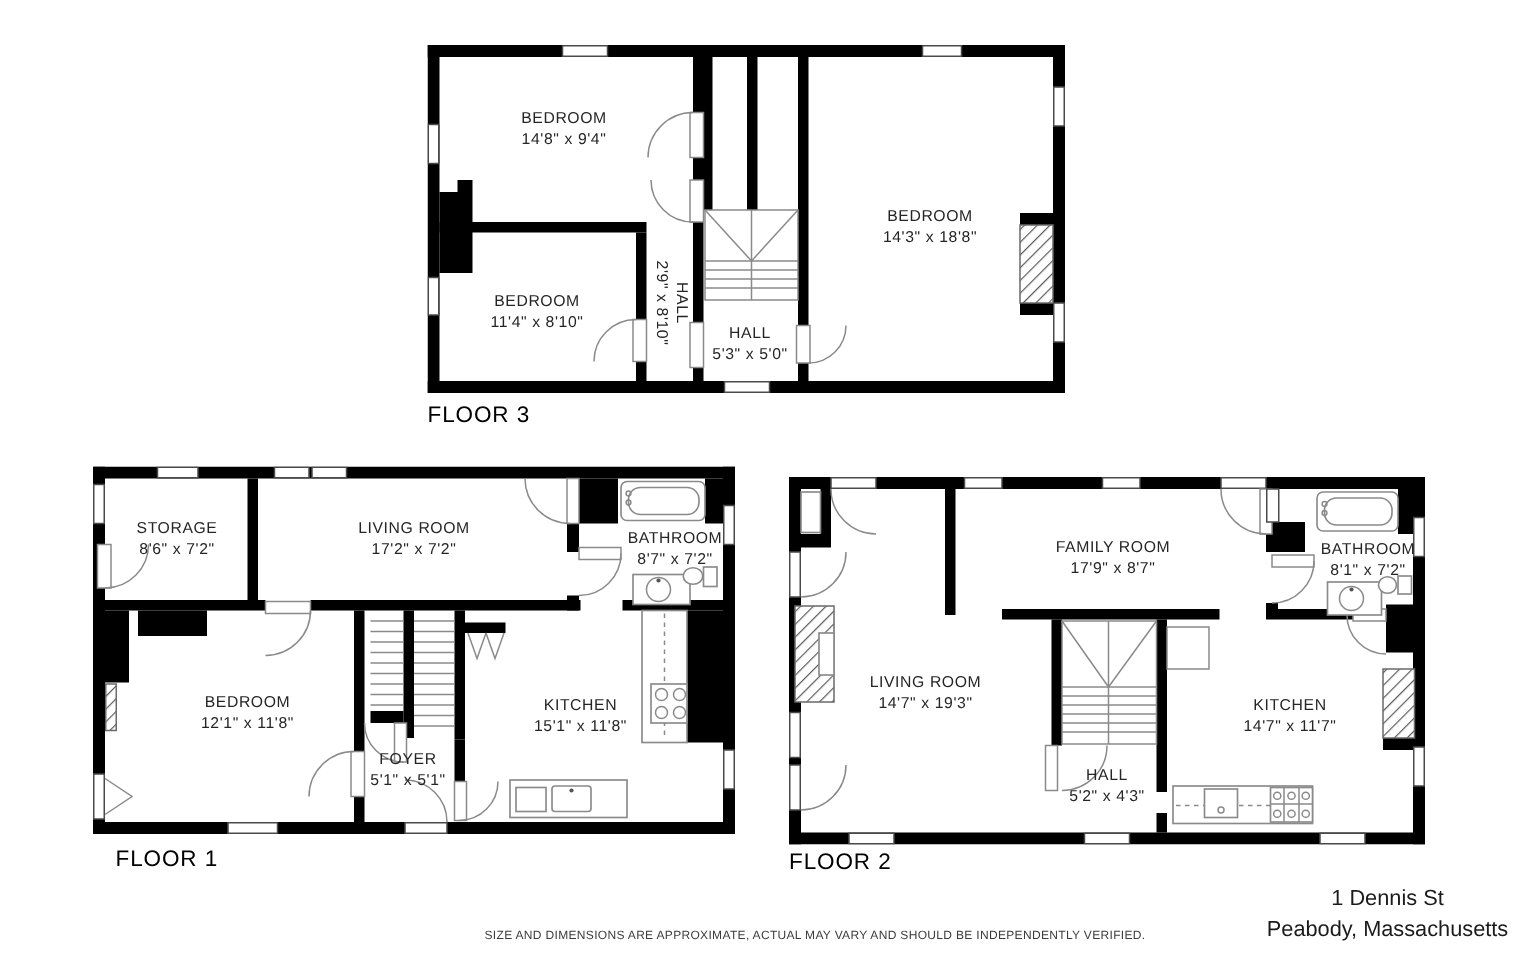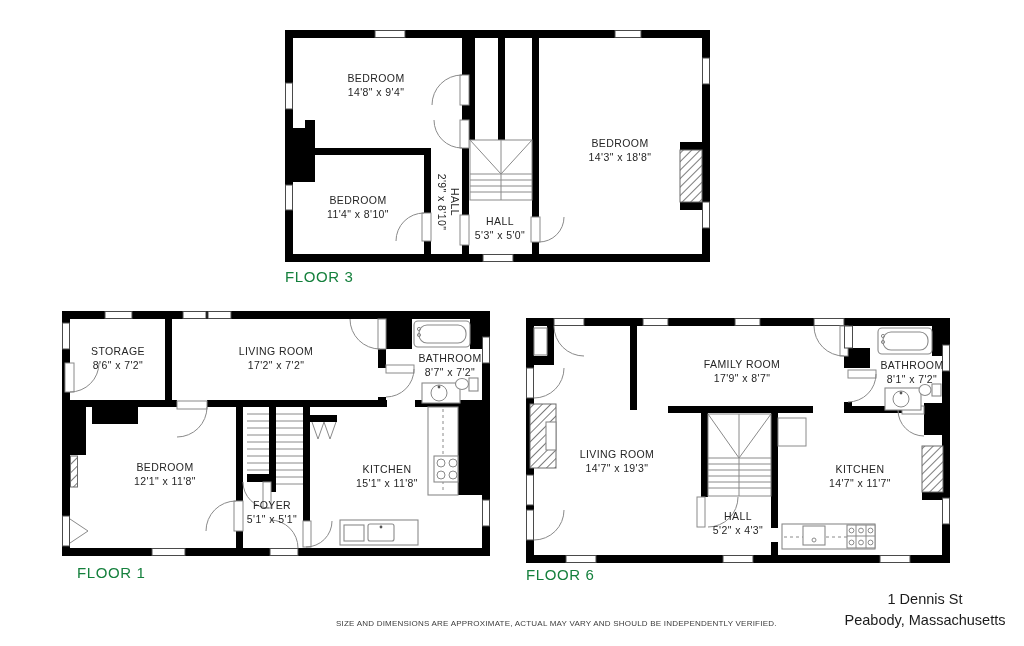--- a/index.html
+++ b/index.html
@@ -1,20 +1,20 @@
 <!DOCTYPE html>
 <html><head>
 <meta charset="utf-8">
 <style>
   html,body{margin:0;padding:0;background:#fff;}
   #canvas{position:relative;width:1024px;height:646px;background:#ffffff;overflow:hidden;
           font-family:"Liberation Sans", sans-serif;}
   .plan{position:absolute;}
-  .floor-label{position:absolute;font-size:15px;letter-spacing:.6px;color:#15803d;}
-  .disclaimer{position:absolute;left:323px;top:619px;font-size:8px;letter-spacing:.22px;color:#3c3c3c;white-space:nowrap;margin-left:13px;}
+  .floor-label{position:absolute;font-size:15px;letter-spacing:.6px;color:#000000;}
+  .disclaimer{position:absolute;left:323px;top:619px;font-size:8px;letter-spacing:.22px;color:#3c3c3c;white-space:nowrap;}
   .address{position:absolute;left:820px;top:589px;width:210px;text-align:center;font-size:14.5px;line-height:1.45;color:#1b1b1b;}
   
   .w{fill:#000;}                                   
   .win{fill:#fff;stroke:#4a4a4a;stroke-width:1;}   
   .leaf{fill:#fff;stroke:#8a8a8a;stroke-width:1;}  
   .thin{fill:none;stroke:#8a8a8a;stroke-width:1;}  
   .fx{fill:#fff;stroke:#8a8a8a;stroke-width:1.1;}  
   .hatchbox{stroke:#6a6a6a;stroke-width:1;}
   text.rl{font-family:"Liberation Sans",sans-serif;font-size:10.5px;letter-spacing:.4px;fill:#252525;text-anchor:middle;}
 </style>
@@ -349,21 +349,21 @@
     <text class="rl" x="216" y="64">17'9" x 8'7"</text>
     <text class="rl" x="386" y="51">BATHROOM</text>
     <text class="rl" x="386" y="65">8'1" x 7'2"</text>
     <text class="rl" x="91" y="140">LIVING ROOM</text>
     <text class="rl" x="91" y="154">14'7" x 19'3"</text>
     <text class="rl" x="212" y="202">HALL</text>
     <text class="rl" x="212" y="216">5'2" x 4'3"</text>
     <text class="rl" x="334" y="155">KITCHEN</text>
     <text class="rl" x="334" y="169">14'7" x 11'7"</text>
   </svg>
-  <div class="floor-label" style="left:526px;top:566px">FLOOR 6</div>
+  <div class="floor-label" style="left:526px;top:566px">FLOOR 2</div>
 
   <div class="disclaimer">SIZE AND DIMENSIONS ARE APPROXIMATE, ACTUAL MAY VARY AND SHOULD BE INDEPENDENTLY VERIFIED.</div>
   <div class="address">
     <div>1 Dennis St</div>
     <div>Peabody, Massachusetts</div>
   </div>
 
 </div>
 
 </body></html>

